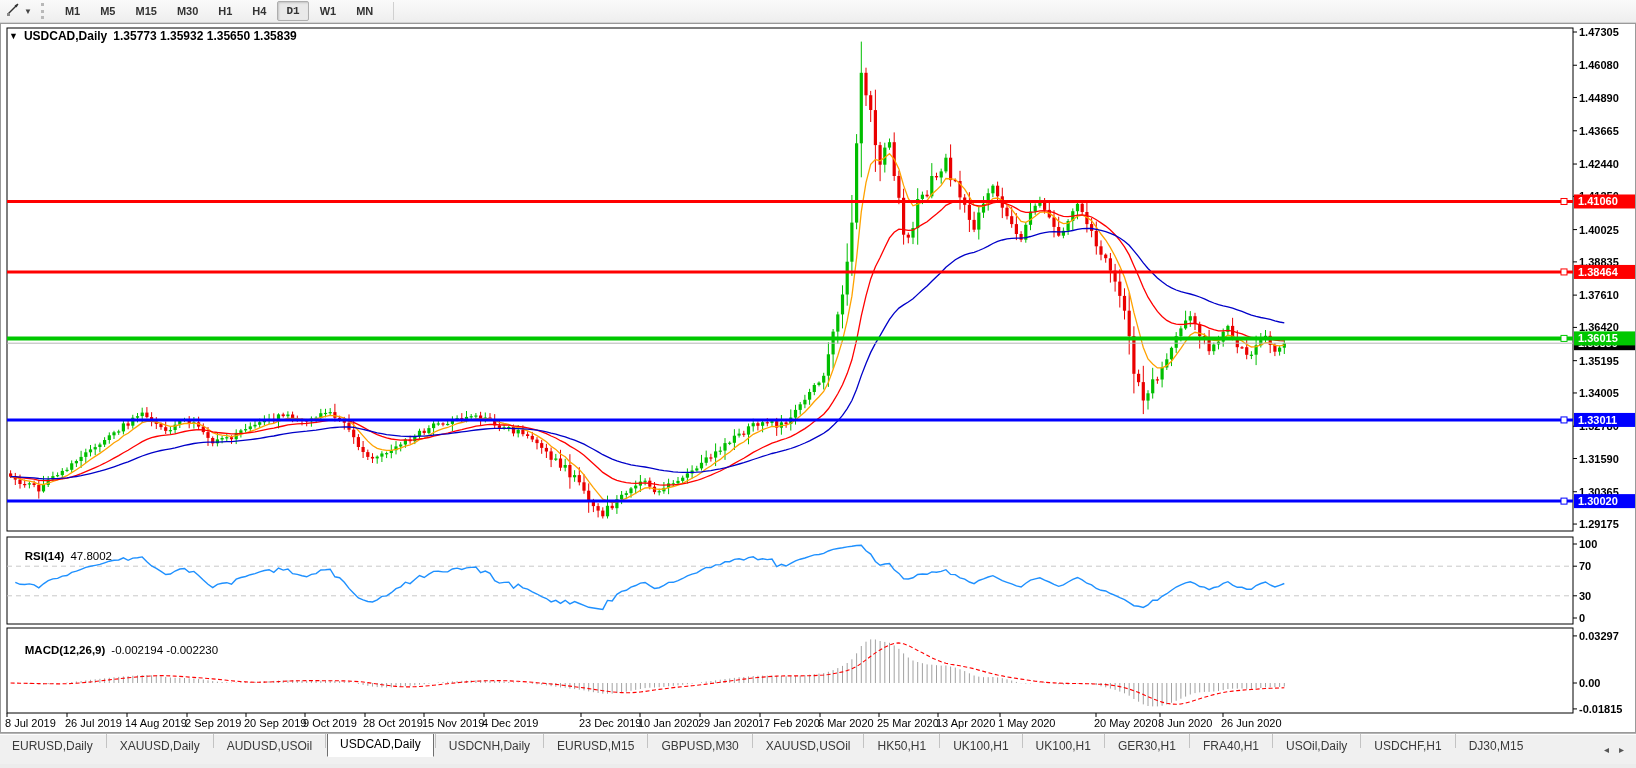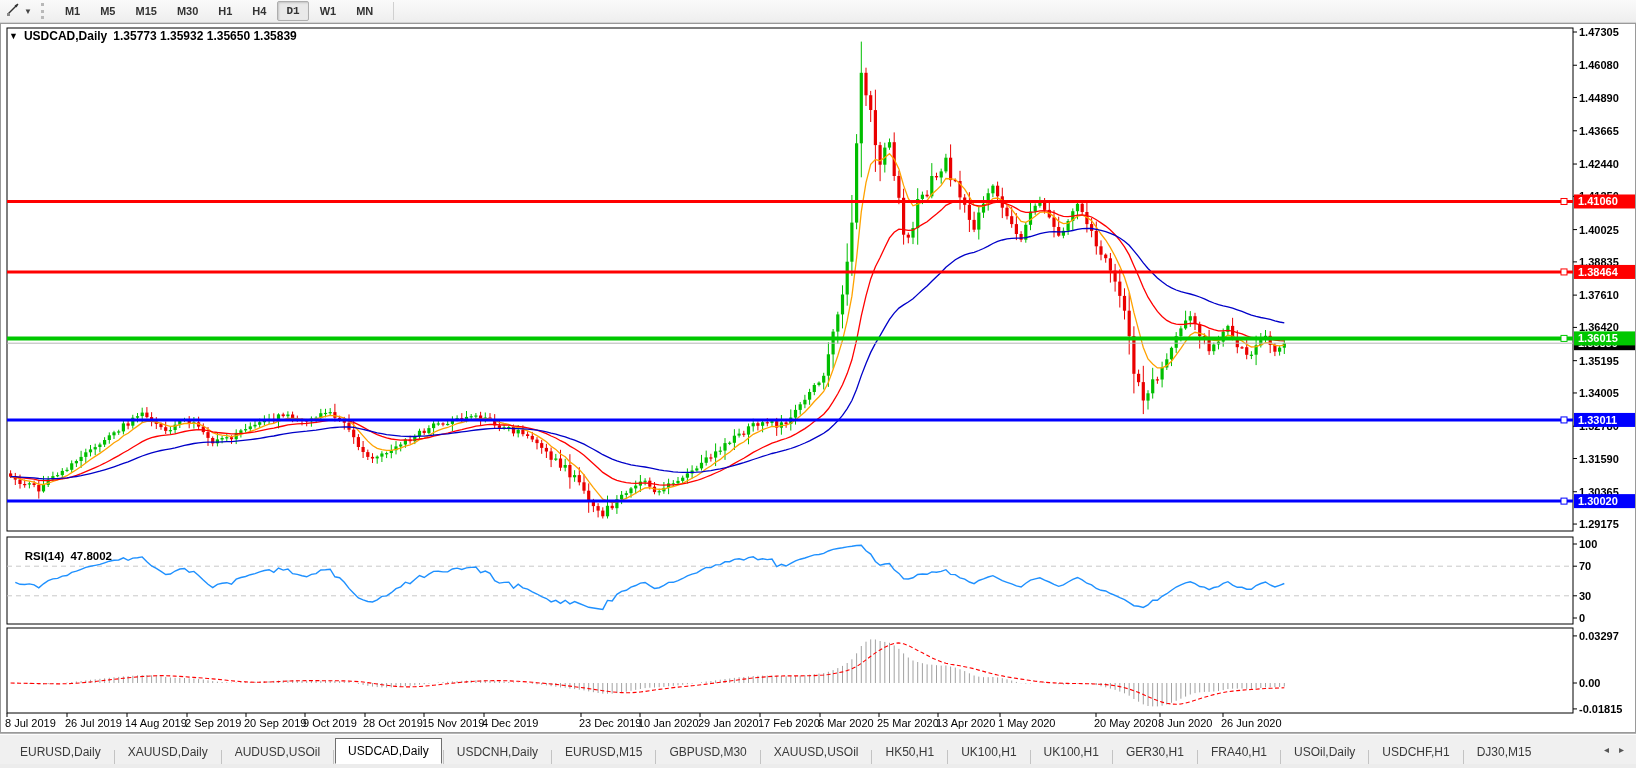--- a/index.html
+++ b/index.html
@@ -37,29 +37,29 @@
     background:#ffffff;border:1px solid #9a9a9a;
   }
   #chart-svg{position:absolute;top:0;left:0;}
   #chart-svg text{font-family:"Liberation Sans",sans-serif;}
   .overlay-label{position:absolute;color:#000;white-space:pre;}
   .chart-title{top:5px;left:8px;font:700 12px "Liberation Sans",sans-serif;display:flex;align-items:center;gap:6px;}
   .chart-title .arrow{font-size:9px;color:#000;}
   .pane-label{font:700 11.5px "Liberation Sans",sans-serif;}
   .rsi-label{top:514px;left:11px;}
   .macd-label{top:608px;left:11px;}
-  .pane-label .val{margin-left:6px;font-weight:700;}
+  .pane-label .val{margin-left:6px;font-weight:400;}
   
   .tabbar{
     position:absolute;top:733px;left:0;width:1636px;height:30px;
     background:#f0f0f0;border-top:1px solid #b3b3b3;
     box-shadow:inset 0 1px 0 #fdfdfd;
     display:flex;align-items:center;
   }
-  #tabs{display:flex;align-items:flex-end;height:100%;padding-left:8px;flex:1;overflow:hidden;}
+  #tabs{display:flex;align-items:flex-start;height:100%;flex:1;overflow:hidden;}
   .tab{
     font:400 12px "Liberation Sans",sans-serif;color:#3a3a3a;
     padding:5px 12px;cursor:default;white-space:nowrap;
   }
   .tab.active{
     background:#ffffff;border:1px solid #6f6f6f;border-bottom:1px solid #fff;
     color:#000;padding:5px 12px;margin-top:-3px;position:relative;z-index:2;
   }
   .tab-sep{width:1px;height:14px;background:#c3c3c3;margin:0 1px;}
   .tab-scroll{display:flex;gap:10px;padding-right:12px;color:#555;font-size:10px;align-items:center;}
@@ -1040,20 +1040,23 @@
   <div class="overlay-label chart-title">
     <span class="arrow">▼</span>
     <span>USDCAD,Daily</span>
     <span>1.35773 1.35932 1.35650 1.35839</span>
   </div>
 
   <div class="overlay-label pane-label rsi-label">
     <span>RSI(14)</span><span class="val">47.8002</span>
   </div>
 
+  <div class="overlay-label pane-label macd-label">
+    <span>MACD(12,26,9)</span><span class="val">-0.002194 -0.002230</span>
+  </div>
 </div>
 
 <div class="tabbar">
   <div id="tabs">
       <div class="tab">EURUSD,Daily</div>
       <div class="tab-sep"></div>
       <div class="tab">XAUUSD,Daily</div>
       <div class="tab-sep"></div>
       <div class="tab">AUDUSD,USOil</div>
       <div class="tab-sep"></div>

